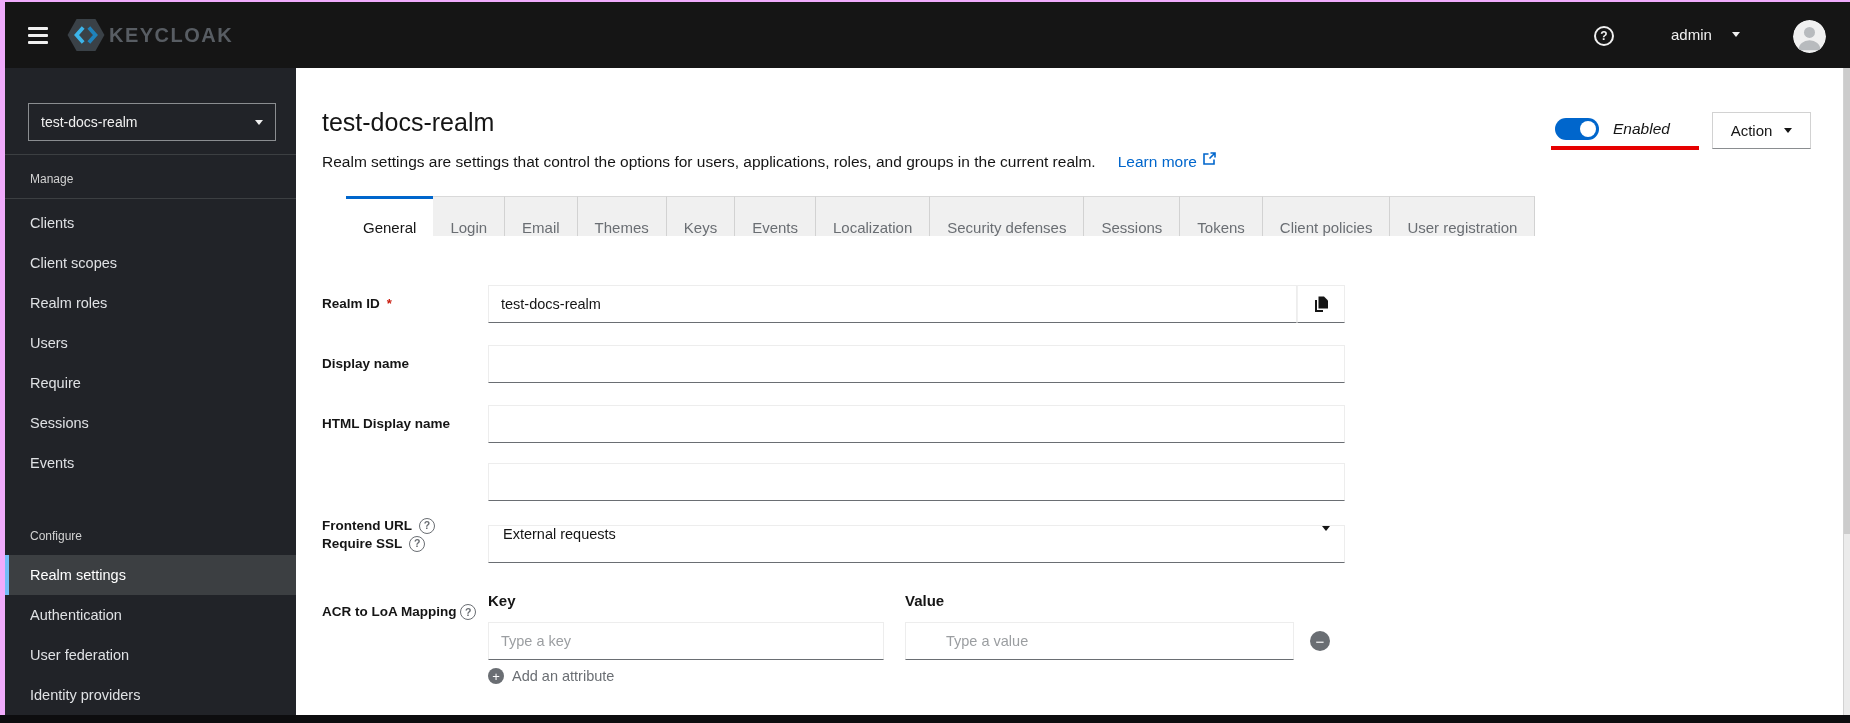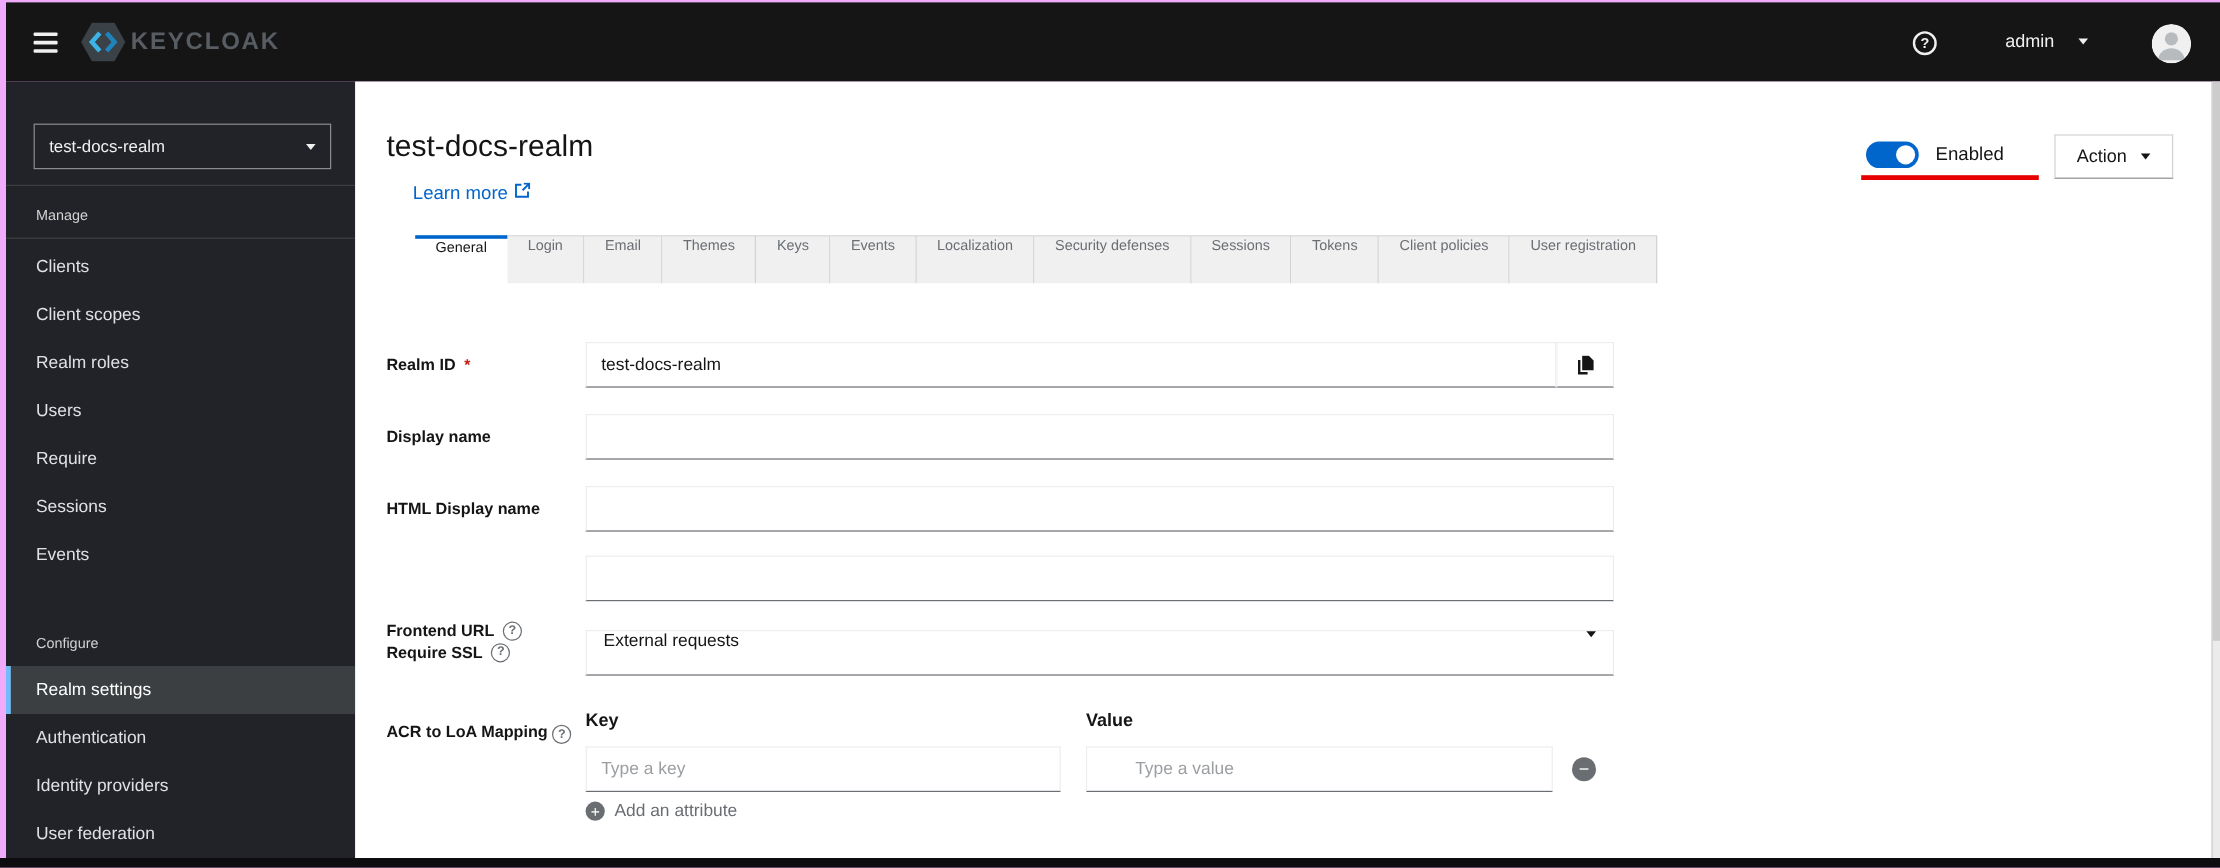--- a/index.html
+++ b/index.html
@@ -33,31 +33,31 @@
   .group-configure { margin-top:29px; }
   .group-configure .nav-items { padding-top:0; }
 
   
   .content { position:absolute; left:296px; top:68px; right:7px; bottom:8px; background:#ffffff; color:#151515; }
 
   .page-title { position:absolute; left:26px; top:40px; font-size:25px; font-weight:500; color:#151515; }
   .page-desc { position:absolute; left:26px; top:84px; font-size:15.5px; color:#151515; line-height:20px; }
   .learn-more { margin-left:22px; color:#0066cc; text-decoration:none; cursor:pointer; display:inline-flex; align-items:flex-start; gap:6px; }
 
-  .toggle-wrap { position:absolute; left:1259px; top:50px; display:flex; align-items:center; cursor:pointer; }
+  .toggle-wrap { position:absolute; left:1259px; top:50px; display:flex; align-items:center; cursor:pointer;font-style:italic; }
   .toggle { position:relative; width:44px; height:22px; border-radius:11px; background:#0066cc; }
   .toggle .knob { position:absolute; right:3px; top:3px; width:16px; height:16px; border-radius:50%; background:#fff; }
   .toggle-label { margin-left:14px; font-size:15.5px; color:#151515; }
   .red-underline { position:absolute; left:1255px; top:78px; width:148px; height:4px; background:#e60000; }
 
   .action-btn { position:absolute; left:1416px; top:44px; width:99px; height:37px; background:#fff; border:1px solid #d2d2d2; border-bottom-color:#8a8d90; font-size:15px; color:#151515; display:flex; align-items:center; justify-content:center; gap:12px; cursor:pointer; font-family:inherit; }
 
   
   .tabs { position:absolute; left:50px; top:128px; height:40px; display:flex; }
-  .tab { height:40px; padding:0 17px; display:flex; align-items:flex-start; font-size:12px; background:#f0f0f0; color:#6a6e73; border-right:1px solid #d2d2d2; border-top:1px solid #d9d9d9; cursor:pointer; white-space:nowrap; }
+  .tab { height:40px; padding:0 17px; display:flex; align-items:flex-end; font-size:15px; background:#f0f0f0; color:#6a6e73; border-right:1px solid #d2d2d2; border-top:1px solid #d9d9d9; cursor:pointer; white-space:nowrap; }
   .tab.active { background:#fff; color:#151515; border-top:3px solid #0066cc; border-right:none; }
 
   
   .form-label { position:absolute; left:26px; width:160px; font-size:13.5px; font-weight:bold; color:#151515; display:flex; align-items:center; gap:7px; line-height:17px; }
   .req { color:#c9190b; font-size:13px; }
   .help-dot { display:inline-flex; width:16px; height:16px; border:1px solid #6a6e73; border-radius:50%; color:#6a6e73; font-size:10.5px; font-weight:bold; align-items:center; justify-content:center; flex:none; cursor:pointer; }
 
   .text-input { height:38px; border:1px solid #ededed; border-bottom:1px solid #6a6e73; background:#fff; font-size:14.5px; color:#151515; padding:0 12px; font-family:inherit; outline:none; }
   .text-input::placeholder { color:#9b9ea1; }
 
@@ -145,36 +145,36 @@
       <div class="group-configure">
         <div class="nav-group-title">Configure</div>
         <ul class="nav-items">
           <li class="nav-item active">
               <span>Realm settings</span>
             </li>
           <li class="nav-item">
               <span>Authentication</span>
             </li>
           <li class="nav-item">
-              <span>Identity providers</span>
+              <span>User federation</span>
             </li>
           <li class="nav-item">
-              <span>User federation</span>
+              <span>Identity providers</span>
             </li>
         </ul>
       </div>
     </nav>
   </aside>
 
   <main class="content">
 
     <h1 class="page-title">test-docs-realm</h1>
 
     <p class="page-desc">
-      <a class="learn-more">
+      <span>Realm settings are settings that control the options for users, applications, roles, and groups in the current realm.</span><a class="learn-more">
           <span>Learn more</span>
           <svg width="13" height="13" viewBox="0 0 13 13">
             <path d="M5.5 2 H1 V12 H11 V7.5" fill="none" stroke="#0066cc" stroke-width="1.6"></path>
             <path d="M7.5 1 H12 V5.5 M12 1 L6.5 6.5" fill="none" stroke="#0066cc" stroke-width="1.6"></path>
           </svg>
         </a>
     </p>
 
     <div class="toggle-wrap">
       <span class="toggle">

